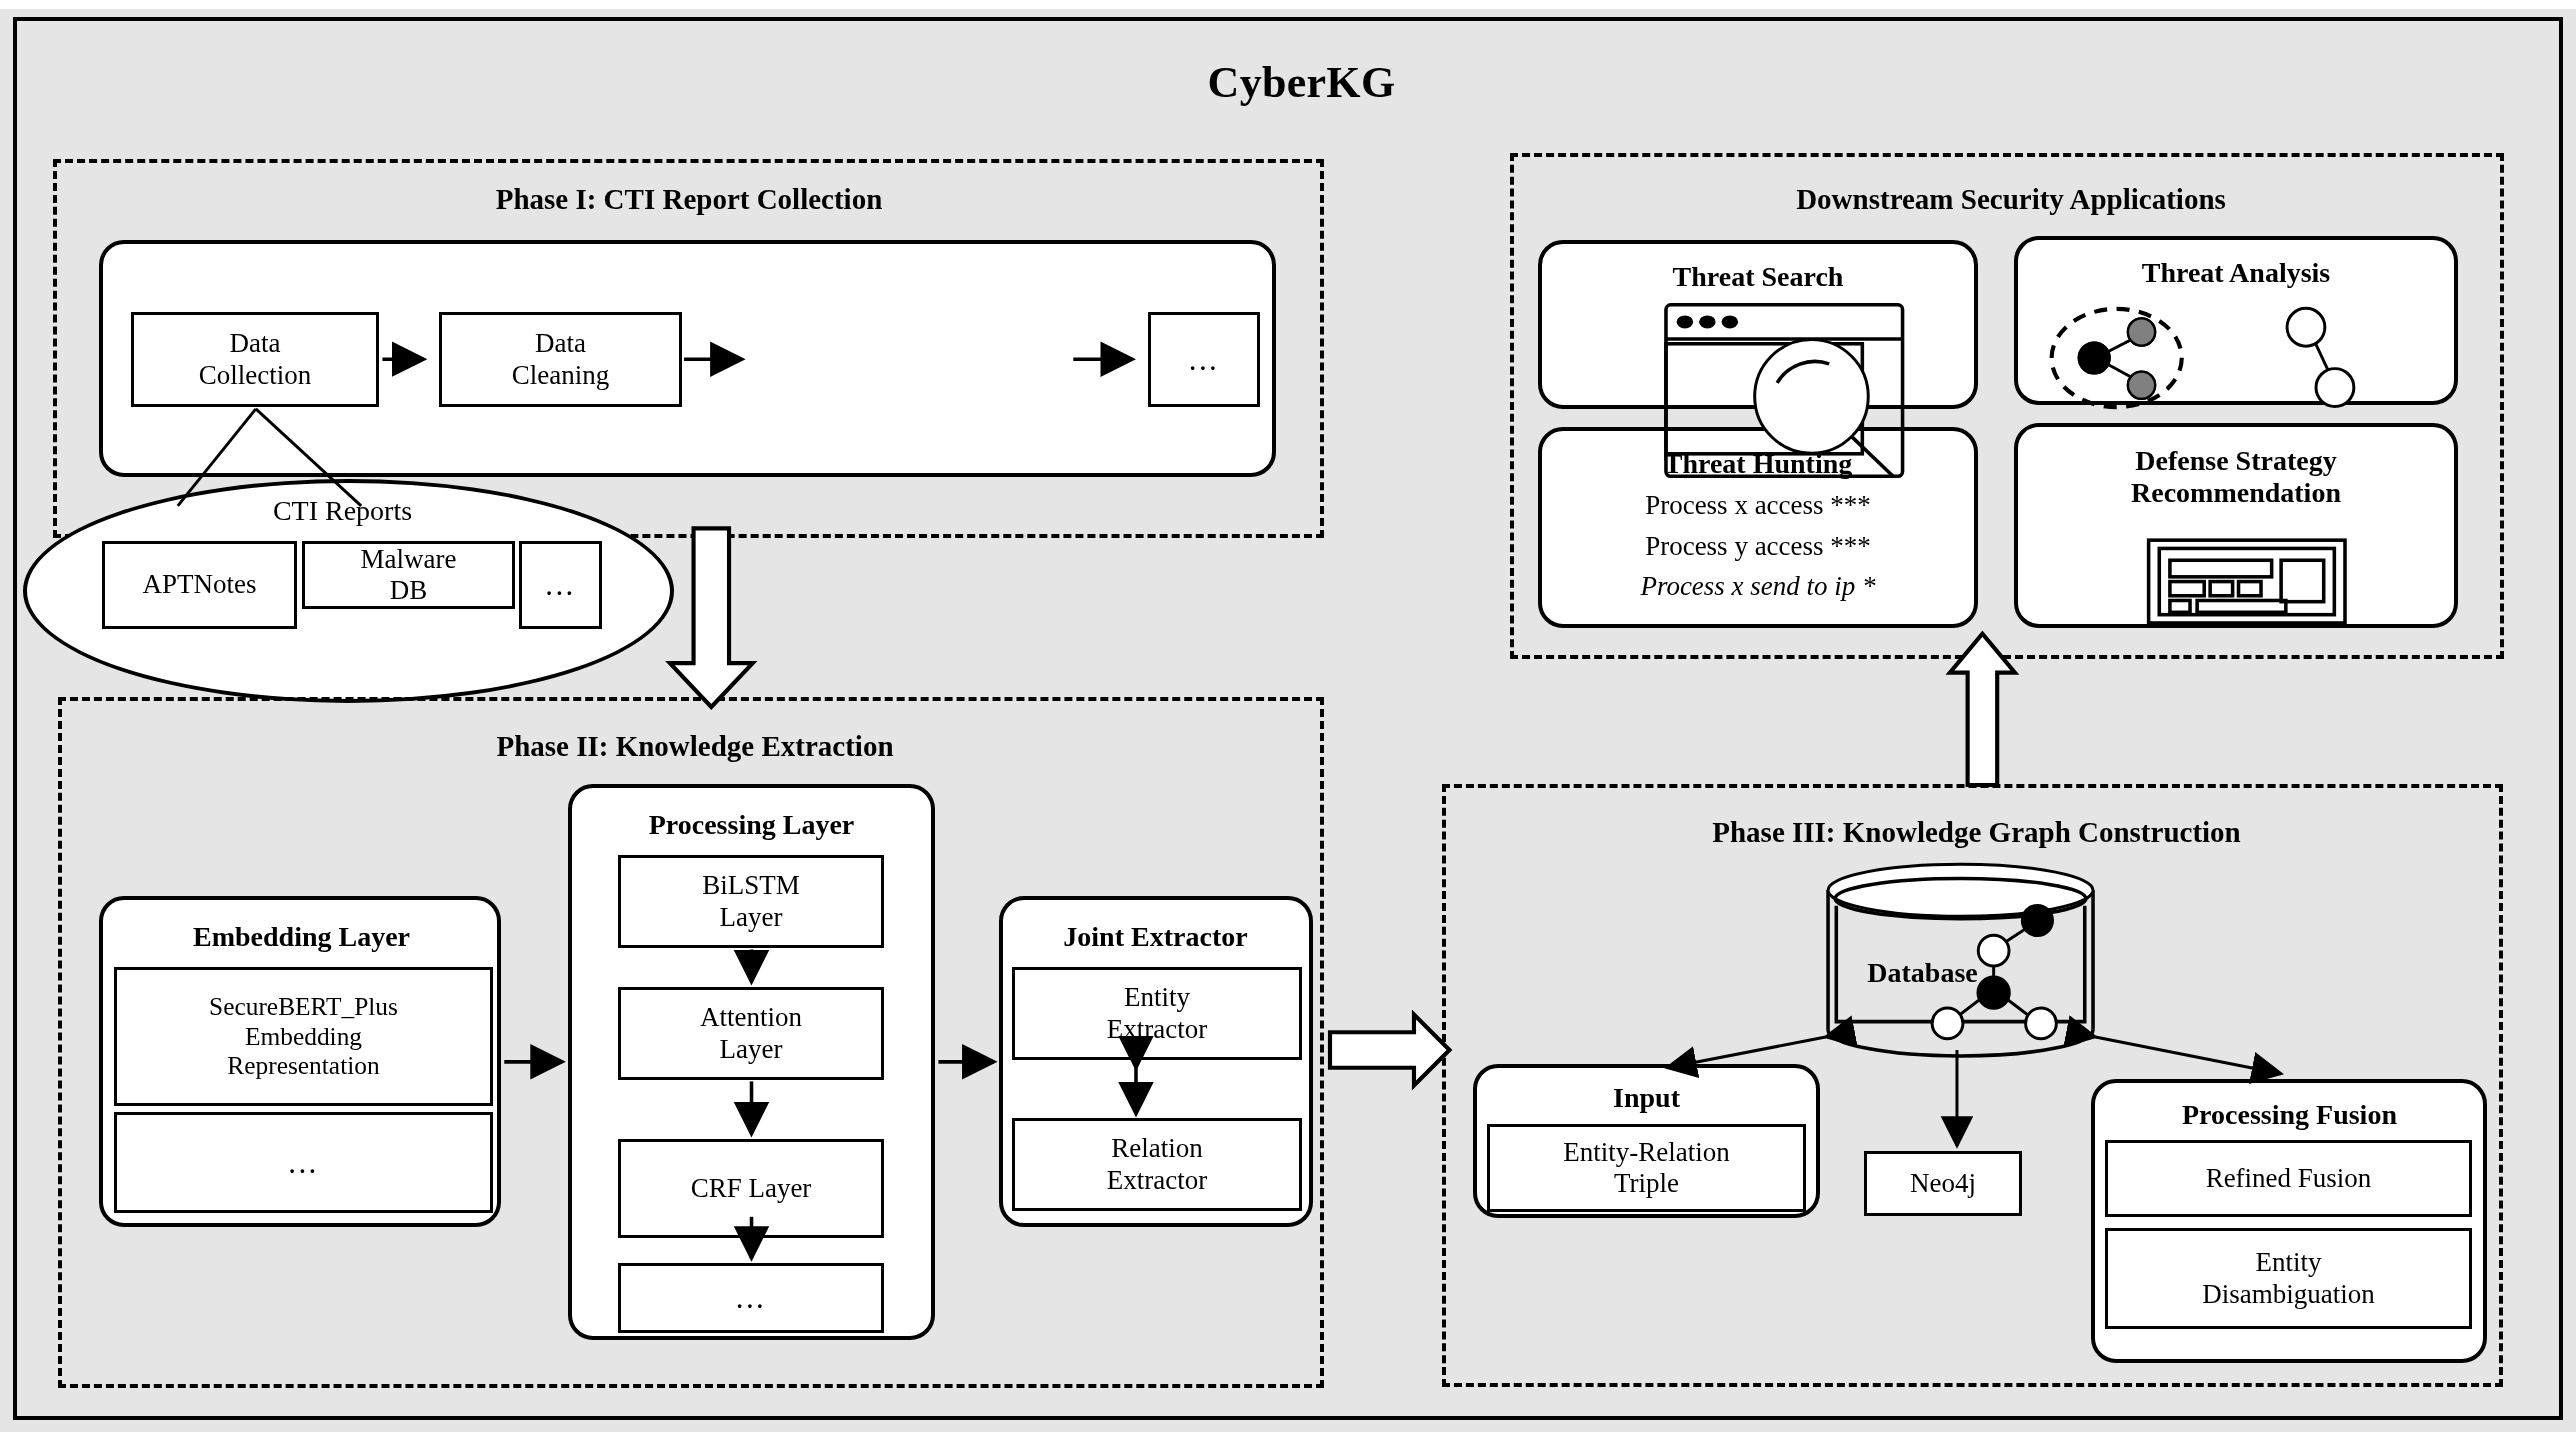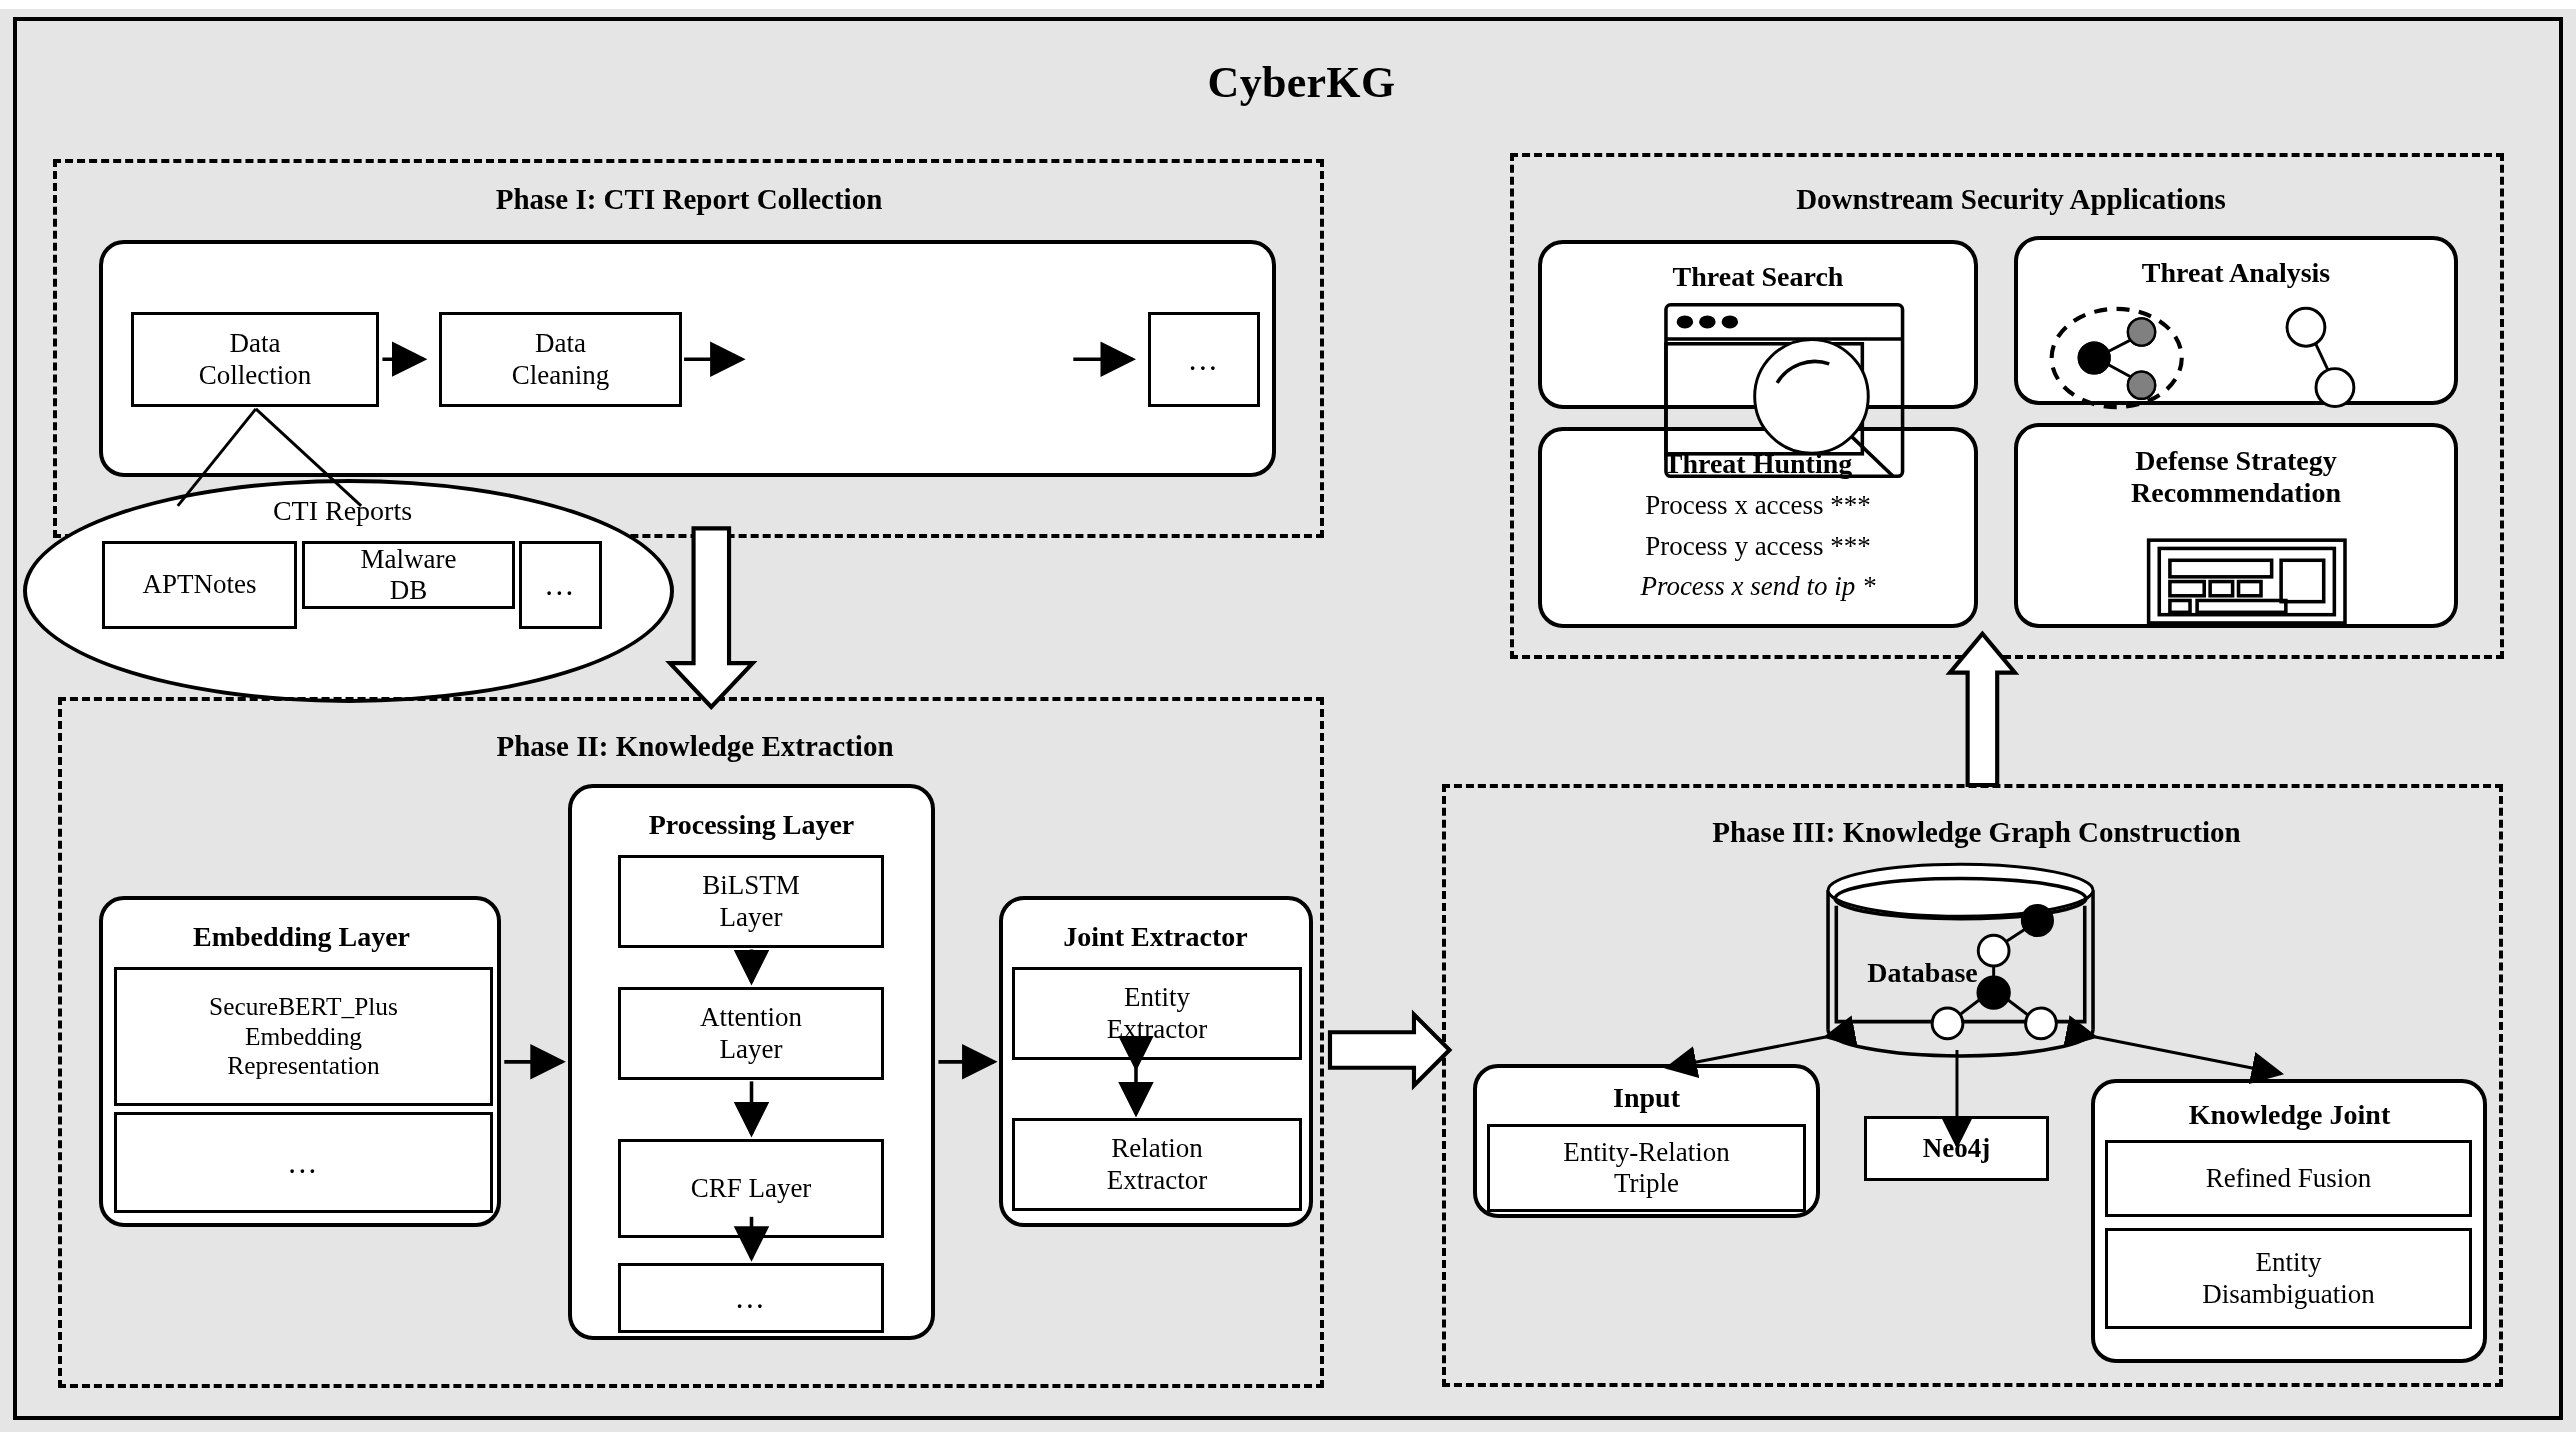--- a/index.html
+++ b/index.html
@@ -113,24 +113,24 @@
   <div class="abs dashed-panel" style="left:1442px;top:775px;width:1061px;height:603px;"></div>
   <div class="abs t panel-title" style="left:1586px;top:805px;width:781px;height:38px;">Phase III: Knowledge Graph Construction</div>
 
   <div class="abs t group-title" style="left:1828px;top:947px;width:189px;height:34px;">Database</div>
 
   <div class="abs rounded-box" style="left:1473px;top:1055px;width:347px;height:154px;"></div>
   <div class="abs t group-title" style="left:1479px;top:1072px;width:335px;height:34px;">Input</div>
   <div class="abs rect-box t box-label" style="left:1487px;top:1115px;width:319px;height:88px;white-space:pre-line;">Entity-Relation
 Triple</div>
 
-  <div class="abs rect-box t box-label" style="left:1864px;top:1107px;width:185px;height:65px;font-weight:bold;">Neo4j</div>
+  <div class="abs rect-box t box-label" style="left:1864px;top:1142px;width:158px;height:65px;">Neo4j</div>
 
   <div class="abs rounded-box" style="left:2091px;top:1070px;width:396px;height:284px;"></div>
-  <div class="abs t group-title" style="left:2097px;top:1089px;width:385px;height:34px;">Knowledge Joint</div>
+  <div class="abs t group-title" style="left:2097px;top:1089px;width:385px;height:34px;">Processing Fusion</div>
   <div class="abs rect-box t box-label" style="left:2105px;top:1131px;width:367px;height:77px;">Refined Fusion</div>
   <div class="abs rect-box t box-label" style="left:2105px;top:1219px;width:367px;height:101px;white-space:pre-line;">Entity
 Disambiguation</div>
 
   <svg class="ov" viewBox="0 0 4354 2421">
     <defs>
       <marker id="ah" markerWidth="12" markerHeight="12" refX="9" refY="5" orient="auto" markerUnits="strokeWidth">
         <path d="M0,0 L10,5 L0,10 z" fill="#000"></path>
       </marker>
       <marker id="ah2" markerWidth="14" markerHeight="14" refX="10" refY="5.5" orient="auto" markerUnits="strokeWidth">

